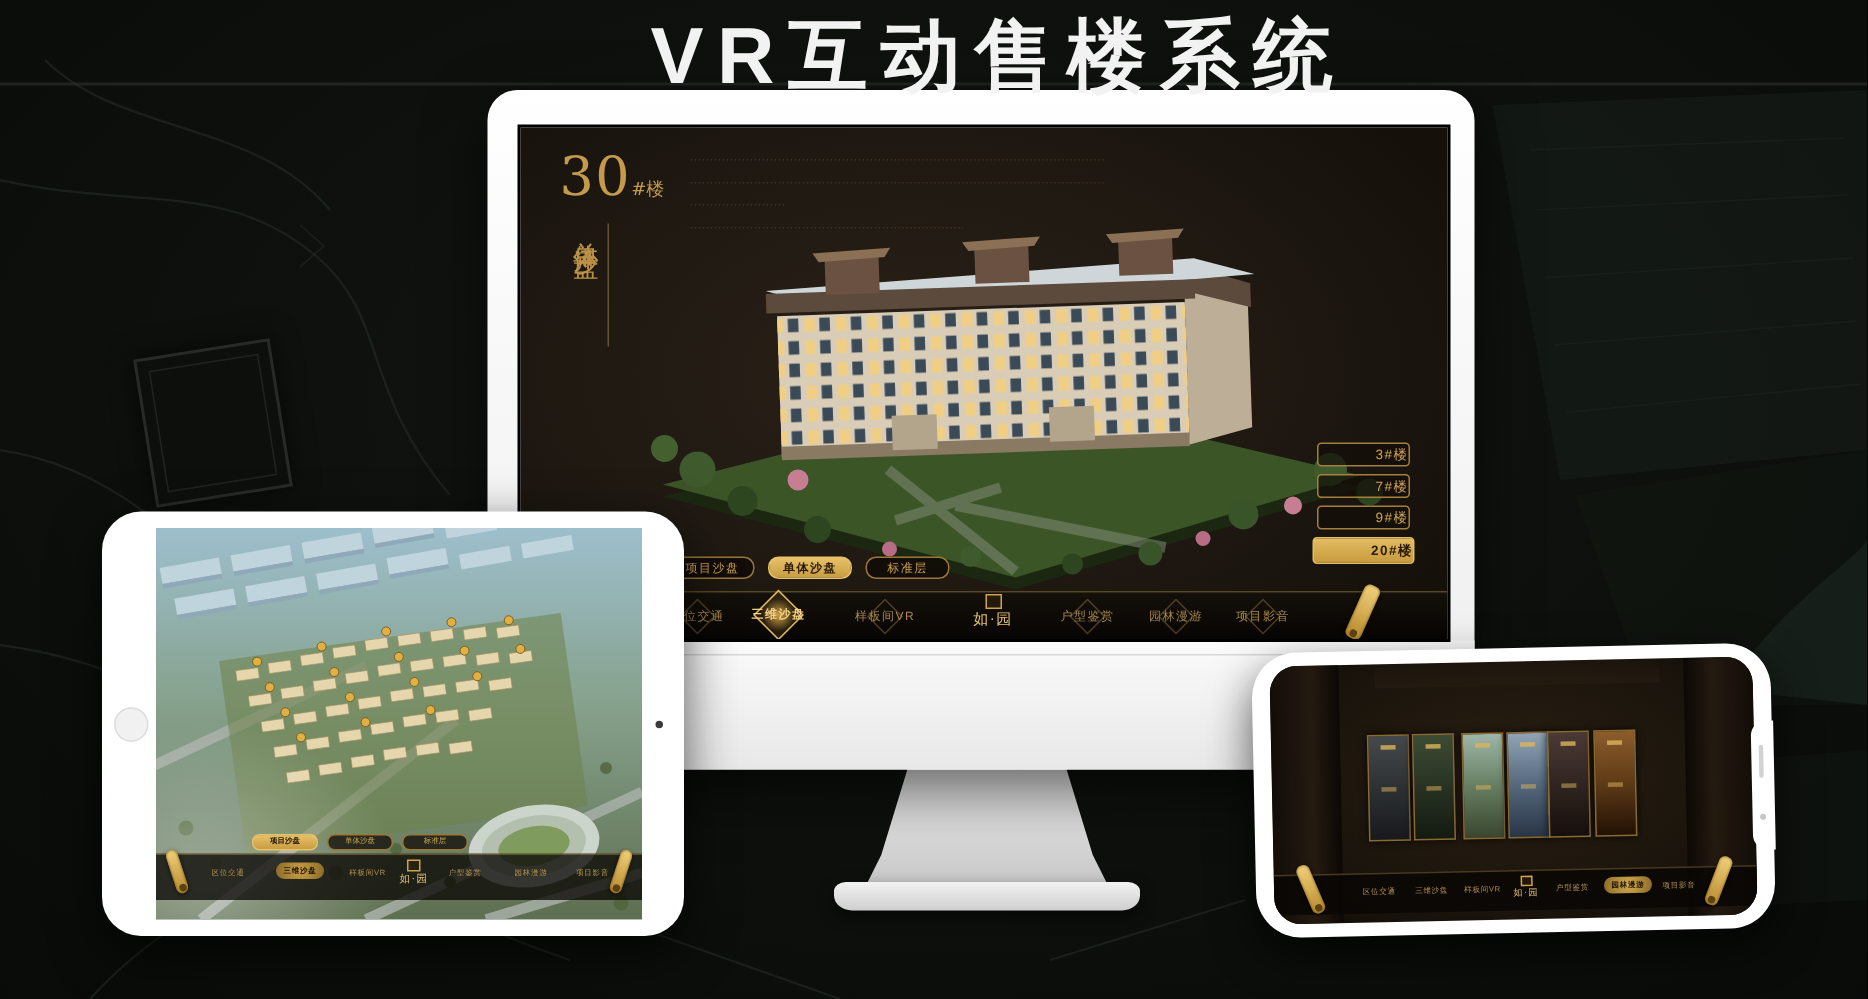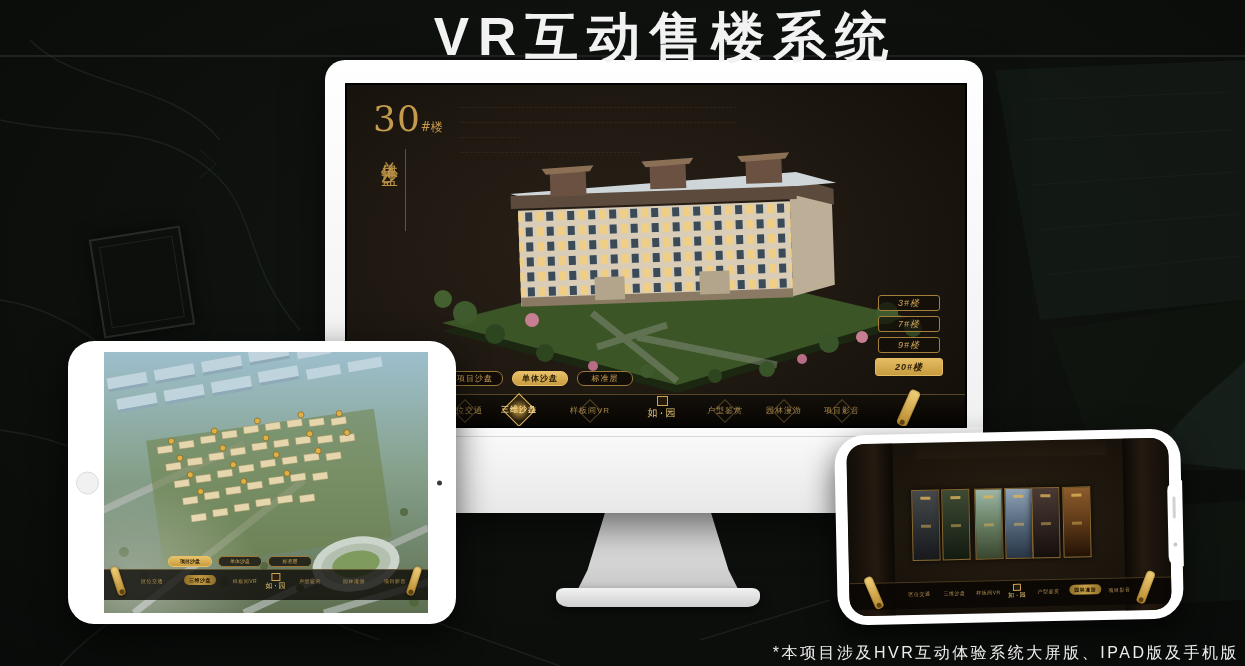--- a/index.html
+++ b/index.html
@@ -40,42 +40,42 @@
           font-size:17px;letter-spacing:3px;writing-mode:vertical-rl;text-orientation:upright;}
   .vline{position:absolute;left:58px;top:64px;width:1px;height:82px;background:#7c6230;opacity:.8;z-index:3;}
   .intro{position:absolute;left:113px;top:15px;width:400px;z-index:3;color:#8d6f3c;font-size:5px;
          letter-spacing:1px;line-height:15px;white-space:nowrap;}
   .intro .ln{overflow:hidden;height:15px;}
   .ln.w1{width:385px}.ln.w2{width:368px}.ln.w3{width:64px}.ln.w4{width:182px}
   .bldg-svg{position:absolute;inset:0;z-index:1;}
   
   .floor-btns{position:absolute;right:22px;top:210px;z-index:3;}
   .fbtn{width:60px;height:14px;margin:0 0 5px 3px;border:1px solid #a5803c;border-radius:3px;background:rgba(20,14,8,.72);
-        color:#cfa558;font-size:9px;line-height:14px;text-align:center;letter-spacing:1px;cursor:pointer;font-style:italic;}
+        color:#cfa558;font-size:9px;line-height:14px;text-align:right;letter-spacing:1px;cursor:pointer;}
   .fbtn.active{width:66px;height:16px;margin-left:0;background:linear-gradient(#e4bc62,#c79b3f);color:#2a1c08;
         font-weight:700;line-height:16px;border-color:#e4bc62;}
   
   .subtabs{position:absolute;left:100px;top:286px;z-index:3;display:flex;gap:9px;}
   .stab{min-width:46px;height:13px;padding:0 4px;border:1px solid #9a783a;border-radius:7px;background:rgba(15,10,6,.8);
         color:#c9a050;font-size:8px;line-height:13px;text-align:center;letter-spacing:1px;cursor:pointer;}
   .stab.active{background:linear-gradient(#e8c168,#c89d41);color:#2a1c08;border-color:#e8c168;font-weight:700;}
   
   .mnav{position:absolute;left:0;bottom:0;width:100%;height:31px;z-index:2;
         background:linear-gradient(#14100a,#070503);border-top:1px solid rgba(190,150,80,.45);}
   .mnav-item{position:absolute;top:4px;width:64px;height:23px;text-align:center;cursor:pointer;}
   .mnav-item .diamond{position:absolute;left:50%;top:50%;width:15px;height:15px;border:1px solid rgba(200,160,85,.35);
         transform:translate(-50%,-50%) rotate(45deg);}
   .mnav-label{position:relative;display:inline-block;padding-top:6px;color:#a9884a;font-size:8px;letter-spacing:1px;}
   .mnav-item.active{top:1px;height:28px;}
   .mnav-item.active .diamond{width:22px;height:22px;border-color:#e3ba60;
         background:radial-gradient(circle,#caa045 0%, rgba(120,90,30,.25) 70%);}
   .mnav-item.active .mnav-label{color:#f3d083;font-weight:700;padding-top:8px;}
   .brand-logo{position:absolute;top:0;width:56px;text-align:center;}
   .seal{display:block;margin:1px auto 0;width:9px;height:8px;border:1px solid #cfa352;background:rgba(50,35,12,.6);}
-  .brand-text{display:block;color:#e4c272;font-size:10px;font-family:Liberation Mono, monospace;letter-spacing:1px;}
+  .brand-text{display:block;color:#e4c272;font-size:10px;font-family:Liberation Serif, serif;letter-spacing:1px;}
   .scroll{position:absolute;background:linear-gradient(180deg,#f0d07a,#b98a2e);border-radius:4px;
           box-shadow:inset 0 0 2px #6e4f12, 0 1px 3px rgba(0,0,0,.6);}
   .scroll::after{content:"";position:absolute;left:50%;bottom:1px;width:5px;height:5px;margin-left:-2.5px;
           border-radius:50%;background:#5d4312;}
   .mnav .scroll{left:556px;top:-6px;width:11px;height:38px;transform:rotate(24deg);}
   
   .tablet{position:absolute;left:68px;top:341px;width:388px;height:283px;z-index:3;background:#fff;
           border-radius:26px;box-shadow:0 12px 34px rgba(0,0,0,.65);}
   .tablet .home-btn{position:absolute;left:8px;top:50%;transform:translateY(-50%);width:21px;height:21px;
           border-radius:50%;background:#f1f1f1;border:1px solid #dcdcdc;}
@@ -440,14 +440,13 @@
         <div class="pnav-item" style="left:270px">项目影音</div>
         <div class="scroll r"></div>
       </div>
     </div>
     <div class="notch">
       <div class="slit"></div>
       <div class="cam"></div>
     </div>
   </div>
 
-  <div class="footnote">*本项目涉及HVR互动体验系统大屏版、IPAD版及手机版</div>
 </div>
 
 </body></html>

